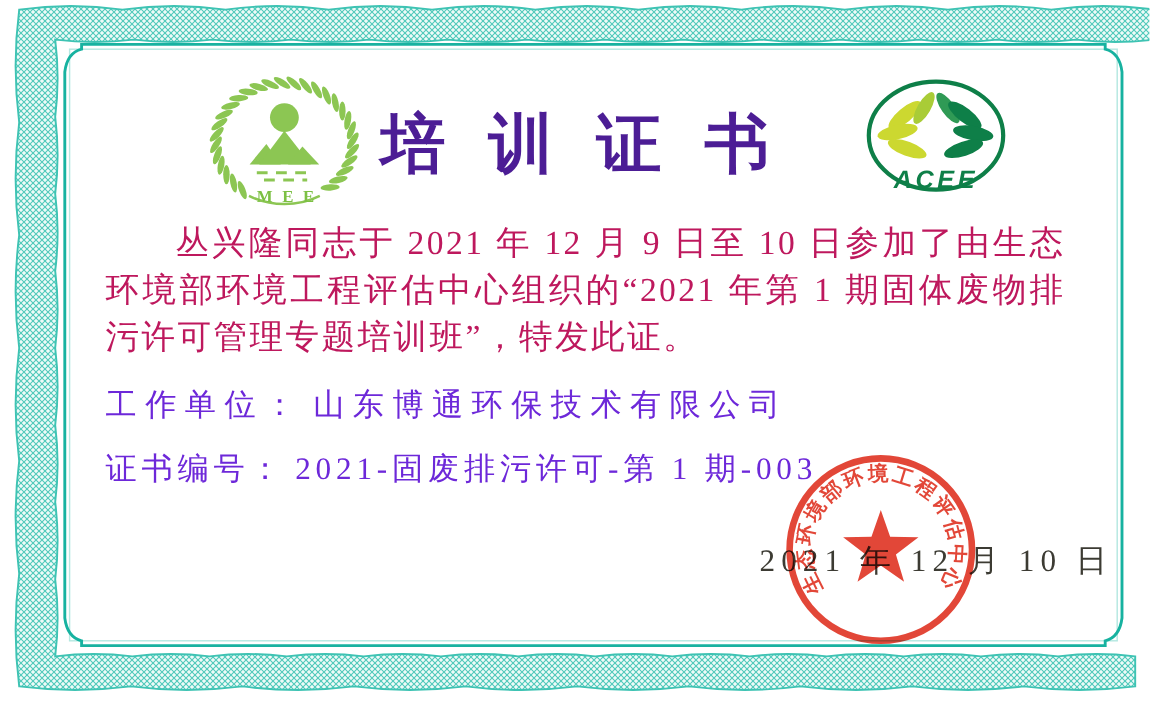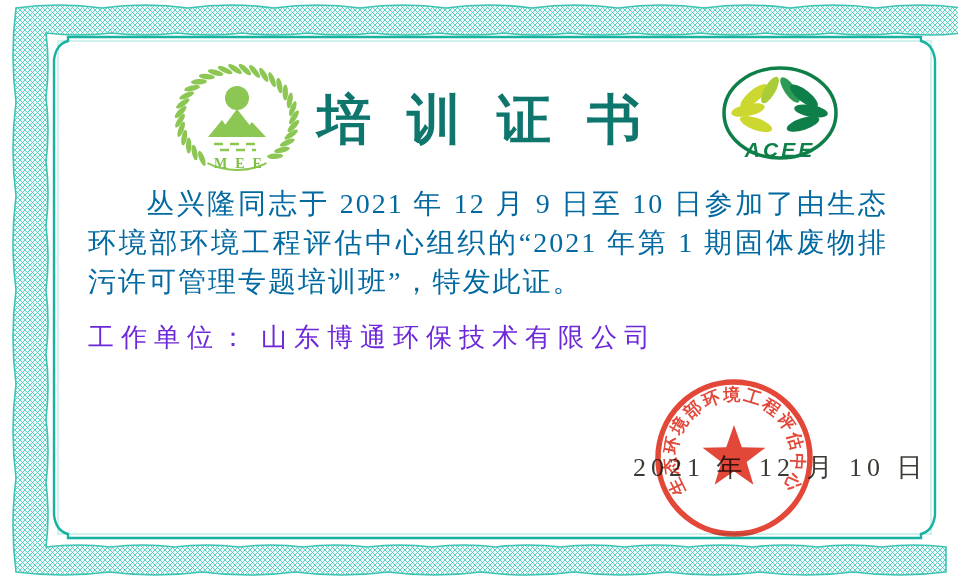--- a/index.html
+++ b/index.html
@@ -4,25 +4,25 @@
 <style>
   html,body{margin:0;padding:0;background:#ffffff;}
   .certificate{
     position:relative;width:958px;height:587px;background:#ffffff;overflow:hidden;
     font-family:"Liberation Serif","DejaVu Serif",serif;
   }
   .border-svg,.logo-svg,.seal-svg{position:absolute;}
   .border-svg{left:0;top:0;}
   .cert-title{
     position:absolute;left:0;right:0;top:84px;text-align:center;
-    font-size:54px;font-weight:bold;color:#0f766e;letter-spacing:36px;text-indent:36px;
+    font-size:54px;font-weight:bold;color:#4c1d95;letter-spacing:36px;text-indent:36px;
   }
   .cert-body{
     position:absolute;left:88px;top:184px;width:800px;
-    font-size:28px;line-height:39px;color:#0369a1;letter-spacing:2px;
+    font-size:28px;line-height:39px;color:#be185d;letter-spacing:2px;
     text-align:justify;text-indent:58px;margin:0;
   }
   .info-line{position:absolute;left:88px;font-size:26px;color:#6d28d9;letter-spacing:7px;}
   .work-unit-line{top:320px;}
   .cert-no-line{top:373px;letter-spacing:4px;}
   .info-value{margin-left:8px;}
   .cert-date{
     position:absolute;left:633px;top:450px;font-size:26px;color:#3c3b33;letter-spacing:5px;
   }
   .mee-logo{left:170px;top:62px;}
@@ -108,20 +108,23 @@
   </svg>
 
   <div class="cert-title">培训证书</div>
 
   <p class="cert-body">丛兴隆同志于 2021 年 12 月 9 日至 10 日参加了由生态环境部环境工程评估中心组织的“2021 年第 1 期固体废物排污许可管理专题培训班”，特发此证。</p>
 
   <div class="info-line work-unit-line">
     <span>工作单位：</span><span class="info-value">山东博通环保技术有限公司</span>
   </div>
 
+  <div class="info-line cert-no-line">
+    <span>证书编号：</span><span class="info-value">2021-固废排污许可-第 1 期-003</span>
+  </div>
 
   <div class="cert-date">2021 年 12 月 10 日</div>
 
   <svg class="seal-svg" width="172" height="172" viewBox="0 0 172 172">
     <defs>
       <path id="sealArc" d="M 38.3 119.3 A 58 58 0 1 1 133.7 119.3" fill="none"></path>
     </defs>
     <circle cx="86" cy="86" r="76" fill="none" stroke="#e03727" stroke-width="5.5"></circle>
     <polygon points="86,53 93.8,75.3 117.4,75.8 98.6,90.1 105.4,112.7 86,99.2 66.6,112.7 73.4,90.1 54.6,75.8 78.2,75.3" fill="#e03727"></polygon>
     <text font-size="17" font-weight="bold" fill="#e03727">

